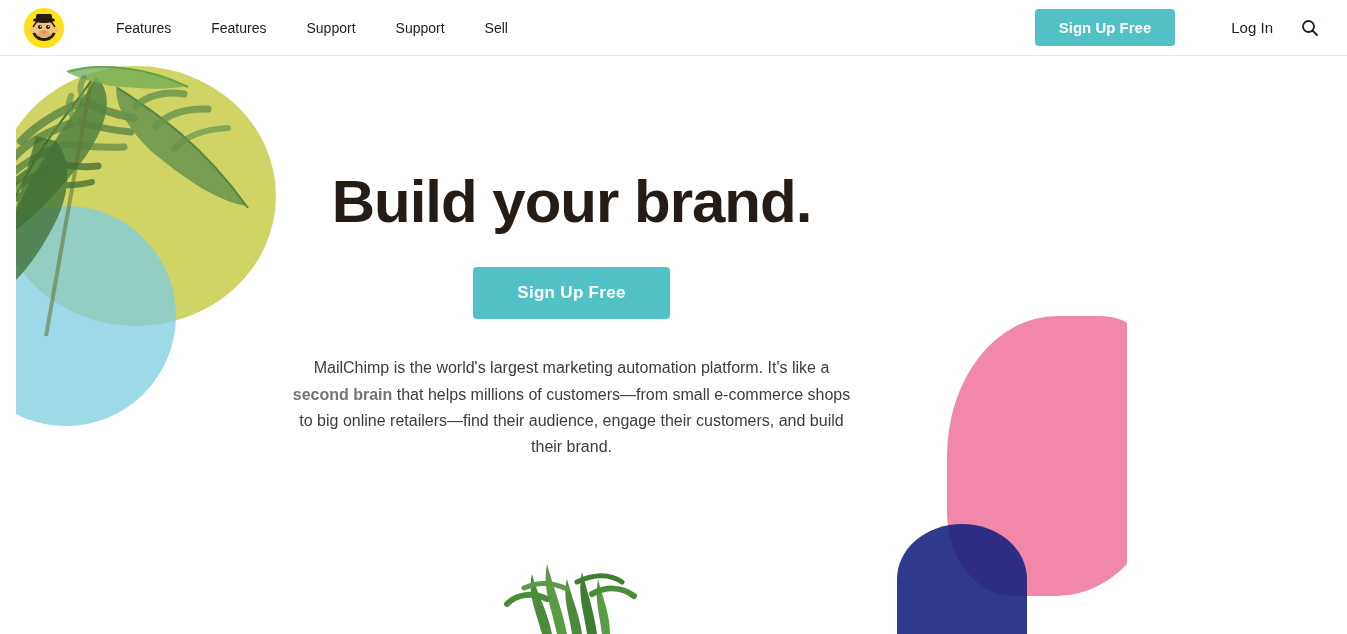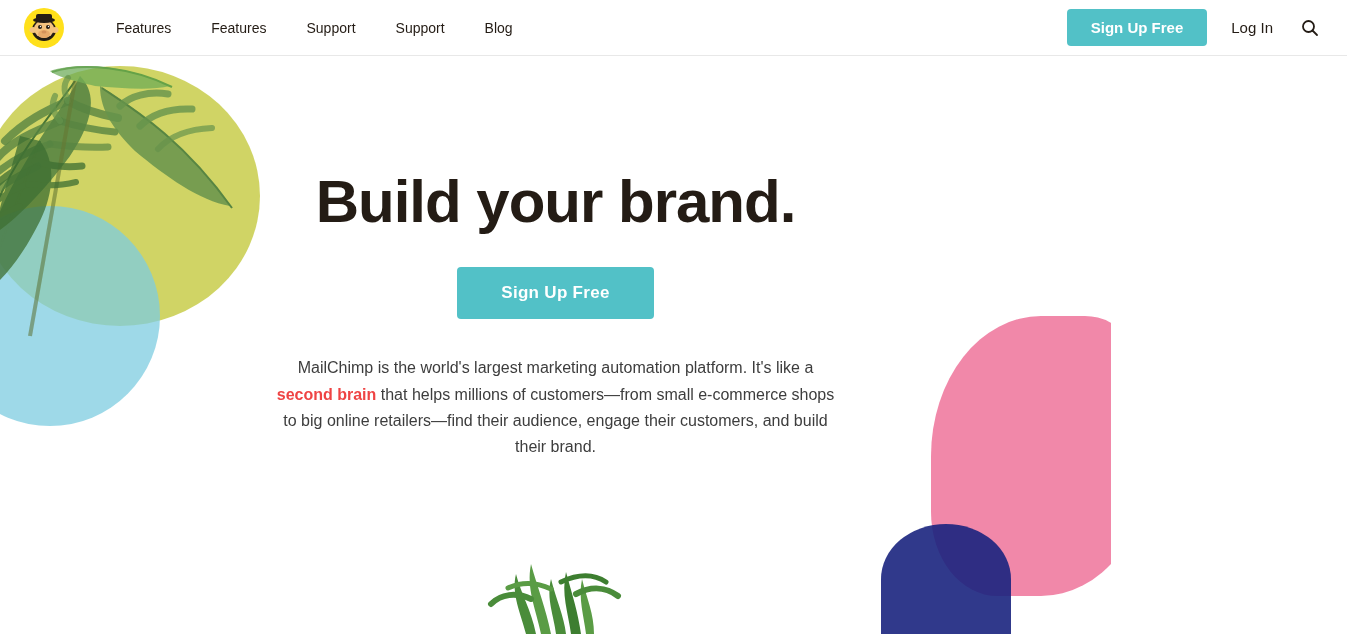--- a/index.html
+++ b/index.html
@@ -88,37 +88,39 @@
       font-weight: 600;
       cursor: pointer;
       white-space: nowrap;
     }
 
     .nav-login {
       font-size: 15px;
       color: #241c15;
       cursor: pointer;
       padding: 0 8px;
+      margin-left: 32px;
     }
 
     .search-icon-btn {
       background: none;
       border: none;
       cursor: pointer;
       padding: 4px;
       display: flex;
       align-items: center;
     }
 
     
     .main {
       position: relative;
       width: 1111px;
       height: 578px;
       overflow: hidden;
+      margin-left: 16px;
     }
 
     
     .deco-left {
       position: absolute;
       left: 0;
       top: 0;
       width: 310px;
       height: 578px;
       pointer-events: none;
@@ -230,21 +232,21 @@
     .hero-description {
       font-size: 16px;
       color: #3d3d3d;
       line-height: 1.65;
       max-width: 560px;
       text-align: center;
     }
 
     .hero-description a,
     .hero-link {
-      color: #ef4444;
+      color: #737373;
       font-weight: 700;
       text-decoration: none;
     }
   </style>
 </head>
 <body>
 
 <nav>
   <div class="nav-logo">
     <div class="logo-circle">
@@ -267,21 +269,21 @@
         <ellipse cx="18" cy="22" rx="2.5" ry="1.5" fill="#d4915a"></ellipse>
       </svg>
     </div>
   </div>
 
   <div class="nav-links">
     <a class="nav-link">Features</a>
     <a class="nav-link">Features</a>
     <a class="nav-link">Support</a>
     <a class="nav-link">Support</a>
-    <a class="nav-link">Blog</a>
+    <a class="nav-link">Sell</a>
   </div>
 
   <div class="nav-right">
     <button class="btn-signup">Sign Up Free</button>
     <span class="nav-login">Log In</span>
     <button class="search-icon-btn">
       <svg width="18" height="18" viewBox="0 0 18 18" fill="none">
         <circle cx="7.5" cy="7.5" r="5.5" stroke="#241c15" stroke-width="1.8"></circle>
         <line x1="11.5" y1="11.5" x2="16" y2="16" stroke="#241c15" stroke-width="1.8" stroke-linecap="round"></line>
       </svg>

